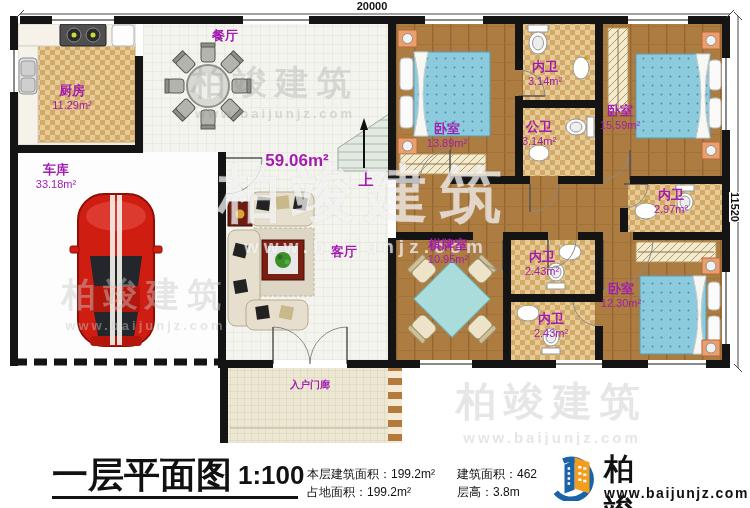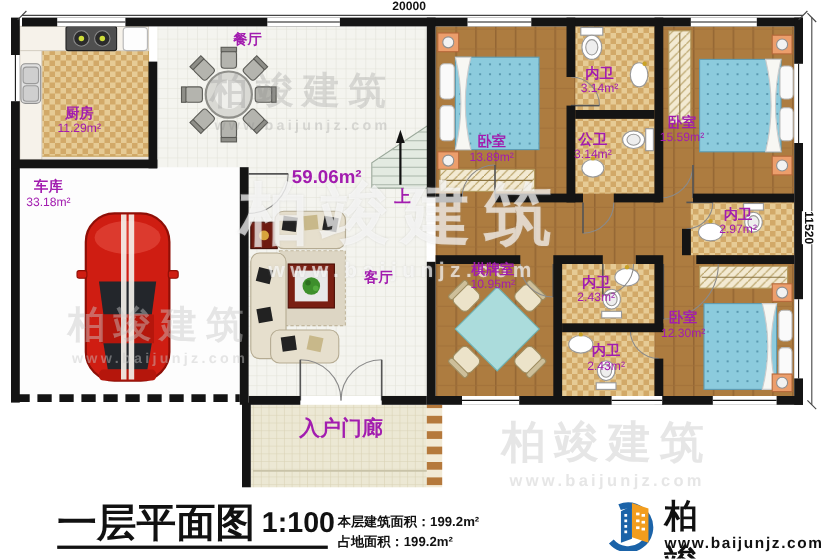--- a/index.html
+++ b/index.html
@@ -25,21 +25,21 @@
        text-shadow:0 0 2px rgba(170,170,170,.35);}
   #wm2 .t1{font-size:62px;letter-spacing:12px;} #wm2 .t2{font-size:19px;letter-spacing:5px;}
   #wm3{left:28px;top:272px;width:235px;color:rgba(200,200,200,.45);}
   #wm3 .t1{font-size:34px;} #wm3 .t2{font-size:13px;}
   #wm4{left:392px;top:374px;width:320px;color:rgba(210,210,210,.55);}
   #wm4 .t1{font-size:40px;} #wm4 .t2{font-size:15px;}
   #footer{position:absolute;left:0;top:445px;width:750px;height:63px;background:#fff;z-index:7;}
   #plan-title{position:absolute;left:52px;top:6px;font-size:36px;font-weight:600;color:#111;}
   #plan-scale{position:absolute;left:238px;top:15px;font-size:26px;font-weight:600;color:#111;}
   #title-rule{position:absolute;left:52px;top:51px;width:246px;height:3px;background:#111;}
-  .stats{position:absolute;font-size:12px;font-weight:700;color:#111;line-height:18px;}
+  .stats{position:absolute;font-size:12px;font-weight:400;color:#111;line-height:18px;}
   #stats1{left:307px;top:20px;}
   #stats2{left:457px;top:20px;}
   #brand{position:absolute;left:546px;top:2px;}
   #brand-glyph{position:absolute;left:0;top:4px;}
   #brand-name{position:absolute;left:58px;top:2px;font-size:30px;font-weight:800;color:#111;letter-spacing:4px;}
   #brand-url{position:absolute;left:58px;top:38px;font-size:14px;font-weight:700;color:#111;letter-spacing:1.5px;}
 </style>
 </head>
 <body>
 
@@ -415,28 +415,28 @@
   <div class="t2">www.baijunjz.com</div>
 </div>
 <div class="wm" id="wm4">
   <div class="t1">柏竣建筑</div>
   <div class="t2">www.baijunjz.com</div>
 </div>
 
 <div class="dimtop">20000</div>
 <div class="dimright">11520</div>
 
-<div class="rlabel" style="left:72px;top:96px">
+<div class="rlabel" style="left:72px;top:84px">
   <div class="rname">厨房</div>
   <div class="rarea">11.29m²</div>
 </div>
 <div class="rlabel" style="left:225px;top:29px">
   <div class="rname">餐厅</div>
 </div>
-<div class="rlabel" style="left:44px;top:163px">
+<div class="rlabel" style="left:56px;top:163px">
   <div class="rname">车库</div>
   <div class="rarea">33.18m²</div>
 </div>
 <div class="rlabel" style="left:297px;top:151px">
   <div class="area-only">59.06m²</div>
 </div>
 <div class="rlabel" style="left:344px;top:245px">
   <div class="rname">客厅</div>
 </div>
 <div class="rlabel" style="left:366px;top:172px">
@@ -472,30 +472,34 @@
 </div>
 <div class="rlabel" style="left:551px;top:312px">
   <div class="rname">内卫</div>
   <div class="rarea">2.43m²</div>
 </div>
 <div class="rlabel" style="left:621px;top:282px">
   <div class="rname">卧室</div>
   <div class="rarea">12.30m²</div>
 </div>
 <div class="rlabel" style="left:310px;top:379px">
-  <div class="rname" style="font-size:19px">入户门廊</div>
+  <div class="rname" style="font-size:10px">入户门廊</div>
 </div>
 
 <div id="footer">
   <div id="plan-title">一层平面图</div>
   <div id="plan-scale">1:100</div>
   <div id="title-rule"></div>
   <div class="stats" id="stats1">
     <div>本层建筑面积：199.2m²</div>
     <div>占地面积：199.2m²</div>
+  </div>
+  <div class="stats" id="stats2">
+    <div>建筑面积：462</div>
+    <div>层高：3.8m</div>
   </div>
   <div id="brand">
     <svg id="brand-glyph" width="52" height="50" viewBox="0 0 40 40">
       <path d="M7,33 A16,16 0 1 0 13,8" stroke="#1b63a8" stroke-width="4.5" fill="none"></path>
       <polygon points="22,5 34,9 34,34 22,30" fill="#f29d1e"></polygon>
       <polygon points="14,11 22,7 22,31 14,34" fill="#1b63a8"></polygon>
       <rect x="16.5" y="13" width="2" height="2" fill="#fff"></rect>
           <rect x="16.5" y="17" width="2" height="2" fill="#fff"></rect>
       <rect x="16.5" y="21" width="2" height="2" fill="#fff"></rect>
           <rect x="16.5" y="25" width="2" height="2" fill="#fff"></rect>

